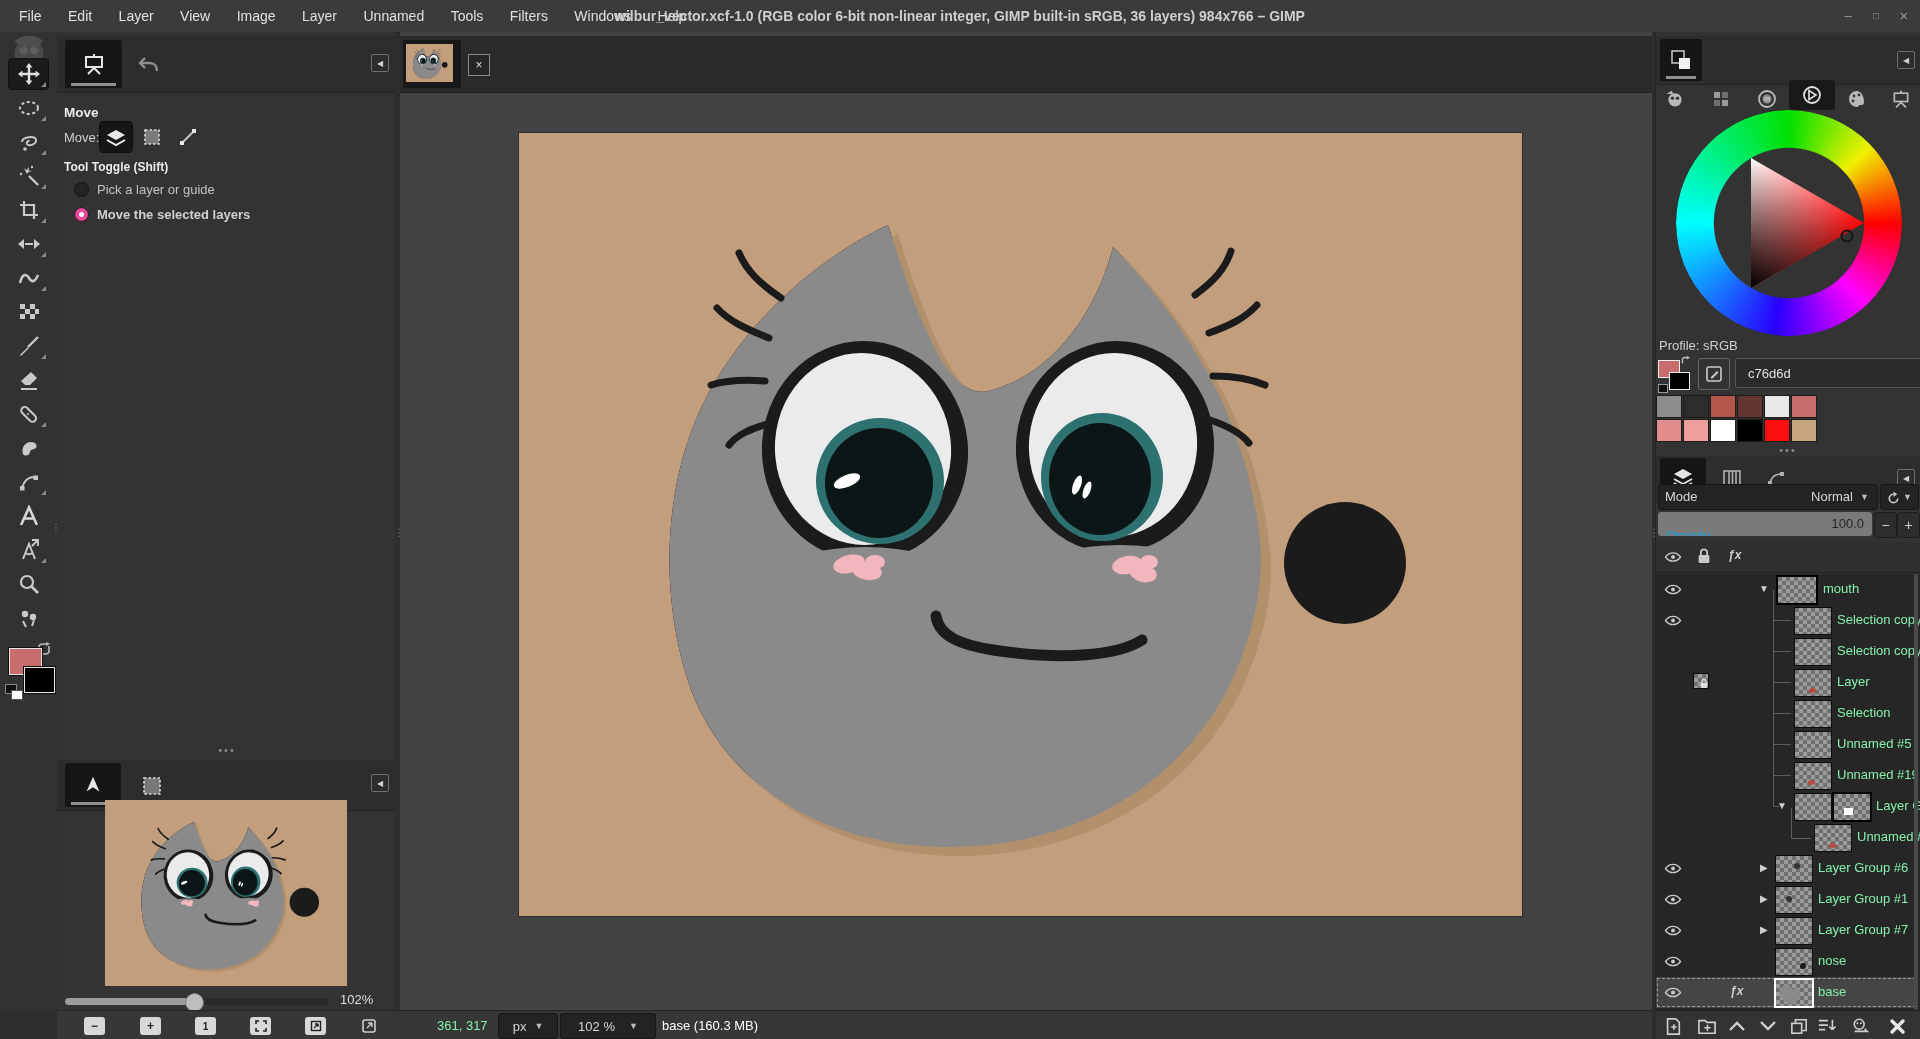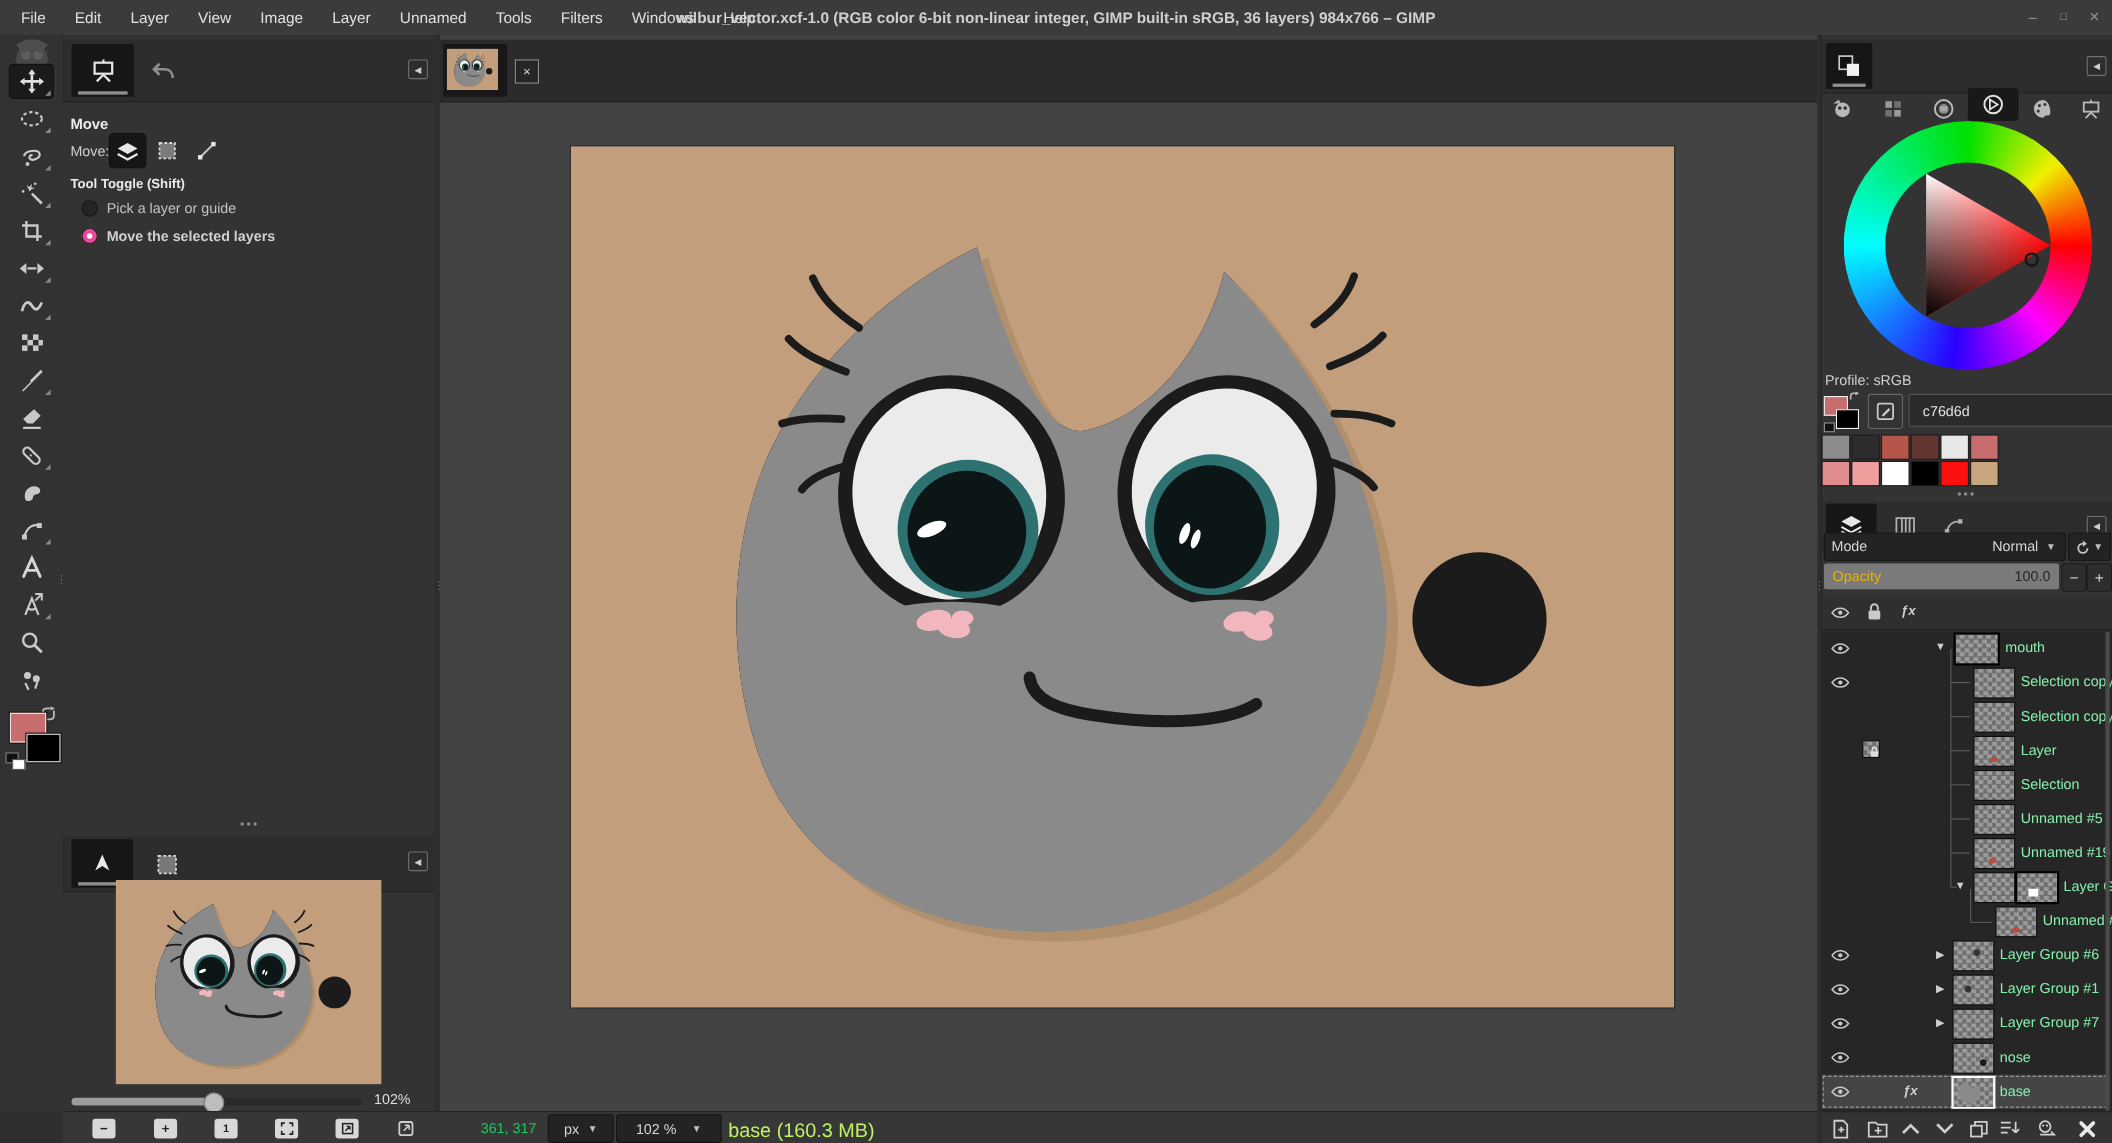--- a/index.html
+++ b/index.html
@@ -391,30 +391,30 @@
     </svg>
   <div class="ic r" style="left:1212px;top:981px;width:24px;height:22px;border:1px solid #555;border-radius:3px">
     <svg width="12" height="12" viewBox="0 0 12 12">
         <circle cx="4" cy="5" r="1.6" fill="#777"></circle>
         <circle cx="8" cy="6" r="1.6" fill="#777"></circle>
       </svg>
   </div>
 </main>
 
 <div class="bottombar r" style="left:400px;width:1252px">
-  <div class="r" style="left:37px;top:7px;font-size:13px;color:#22c55e">361, 317</div>
+  <div class="r" style="left:37px;top:7px;font-size:13px;color:#86efac">361, 317</div>
   <div class="combo ic r" style="left:98px;top:2px;width:58px;height:24px;gap:8px">
     <span>px</span>
       <span class="caret">▼</span>
   </div>
   <div class="combo ic r" style="left:160px;top:2px;width:94px;height:24px;gap:14px">
     <span>102 %</span>
       <span class="caret">▼</span>
   </div>
-  <div class="r" style="left:262px;top:7px;font-size:18px;color:#bef264">base (160.3 MB)</div>
+  <div class="r" style="left:262px;top:7px;font-size:13px;color:#ffffff">base (160.3 MB)</div>
 </div>
 
 <aside id="right-dock" class="r">
   <div class="tabstrip r" style="left:0;top:4px;width:265px;height:48px">
     <div class="dtab sel ic r" style="left:4px;top:3px;width:42px;height:42px">
       <svg width="24" height="24" viewBox="0 0 24 24">
           <rect x="3" y="3" width="12" height="12" fill="#111" stroke="#ccc" stroke-width="1.5"></rect>
           <rect x="10" y="10" width="11" height="11" fill="#f2f2f2"></rect>
         </svg>
     </div>
@@ -547,21 +547,21 @@
   <div class="combo ic r" style="left:224px;top:452px;width:37px;height:24px;gap:3px">
     <svg width="13" height="13" viewBox="0 0 14 14">
         <path d="M11.5 8A4.5 4.5 0 1 1 7 3.5" stroke="#c9c9c9" stroke-width="1.8" fill="none"></path>
         <path d="M7 0.5l4 3-4 3z" fill="#c9c9c9"></path>
       </svg>
     <span class="caret">▼</span>
   </div>
 
   <div id="opacity-track" class="r" style="left:2px;top:480px;width:214px;height:24px">
     <div id="opacity-fill" style="width:100%"></div>
-    <span class="r" style="left:8px;top:4px;font-size:13px;color:#eab308">Opacity</span>
+    <span class="r" style="left:8px;top:16px;font-size:13px;color:#0ea5e9">Opacity</span>
     <span class="r" style="right:8px;top:4px;font-size:13px;color:#272727">100.0</span>
   </div>
   <div class="pm-btn ic r" style="left:218px;top:480px">−</div>
   <div class="pm-btn ic r" style="left:241px;top:480px">+</div>
 
   <div class="r" style="left:0;top:510px;width:265px;height:30px;background:#2f2f2f;border-bottom:1px solid #1e1e1e">
     <svg class="r" style="left:8px;top:7px" width="18" height="16" viewBox="0 0 24 20">
         <path d="M2 10s4-5.5 10-5.5S22 10 22 10s-4 5.5-10 5.5S2 10 2 10z" stroke="#c9c9c9" stroke-width="1.8" fill="none"></path>
         <circle cx="12" cy="10" r="2.6" fill="#c9c9c9"></circle>
       </svg>

